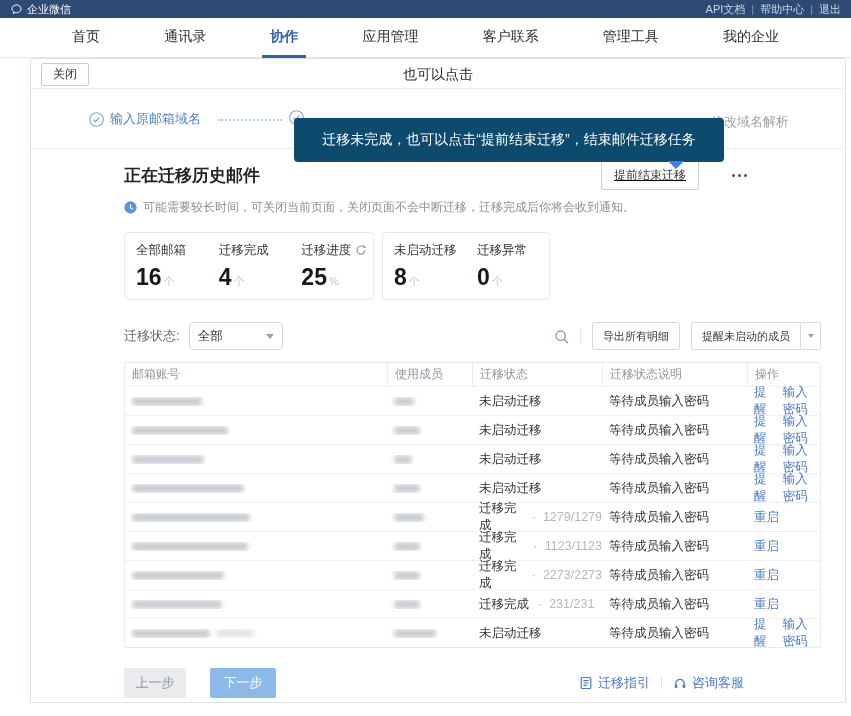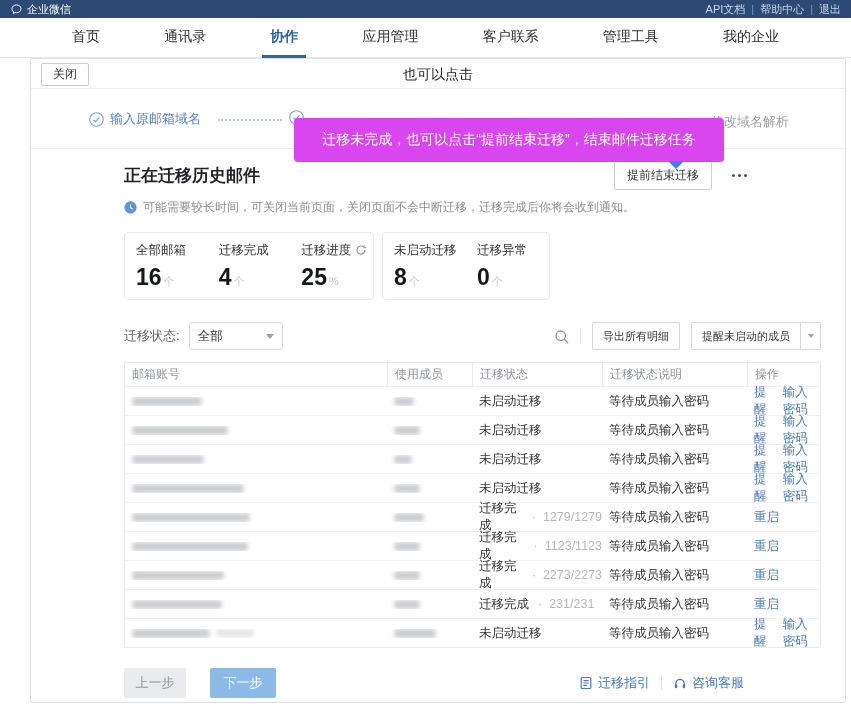--- a/index.html
+++ b/index.html
@@ -30,31 +30,31 @@
   .card-title { text-align:center; line-height:30px; font-size:14px; color:#1f2329; }
 
   
   .steps { height:60px; border-bottom:1px solid #ebedf0; position:relative; }
   .step { position:absolute; display:flex; align-items:center; gap:6px;
     font-size:13px; color:#4e80c0; }
   .step-dots { position:absolute; left:187px; top:30px; width:64px;
     border-top:2px dotted #b5cfe9; }
   .step-last { position:absolute; left:680px; top:24px; font-size:13px; color:#9aa0a6; z-index:1; }
   .tooltip { position:absolute; left:263px; top:29px; width:430px; height:44px; z-index:10;
-    background:#d946ef; border-radius:4px; color:#fff; font-size:14px;
+    background:#0c4a6e; border-radius:4px; color:#fff; font-size:14px;
     display:flex; align-items:center; justify-content:center; }
   .tooltip-arrow { position:absolute; left:374px; bottom:-7px; width:0; height:0;
     border-left:8px solid transparent; border-right:8px solid transparent;
     border-top:8px solid #3e7cf7; }
 
   
   .main { padding:12px 24px 0 93px; }
   .sec-head { display:flex; align-items:center; justify-content:space-between; }
   .sec-title { font-size:17px; font-weight:bold; color:#1f2329; }
-  .sec-actions { display:flex; align-items:center; gap:18px; margin-right:72px; }
+  .sec-actions { display:flex; align-items:center; gap:31px; margin-right:72px;text-decoration:underline; }
   .end-btn { padding:5px 12px; font-size:12px; color:#333; background:#fff;
     border:1px solid #c9cdd4; border-radius:2px; cursor:pointer; }
   .more { display:flex; gap:3px; cursor:pointer; padding:4px 2px; }
   .more i { width:3px; height:3px; border-radius:50%; background:#4e5358; }
 
   .note { margin-top:9px; display:flex; align-items:center; gap:6px;
     font-size:12px; color:#8a9099; }
 
   .stats-row { margin-top:16px; display:flex; gap:8px; }
   .stat-card { border:1px solid #e7e9ec; border-radius:4px; height:68px;

